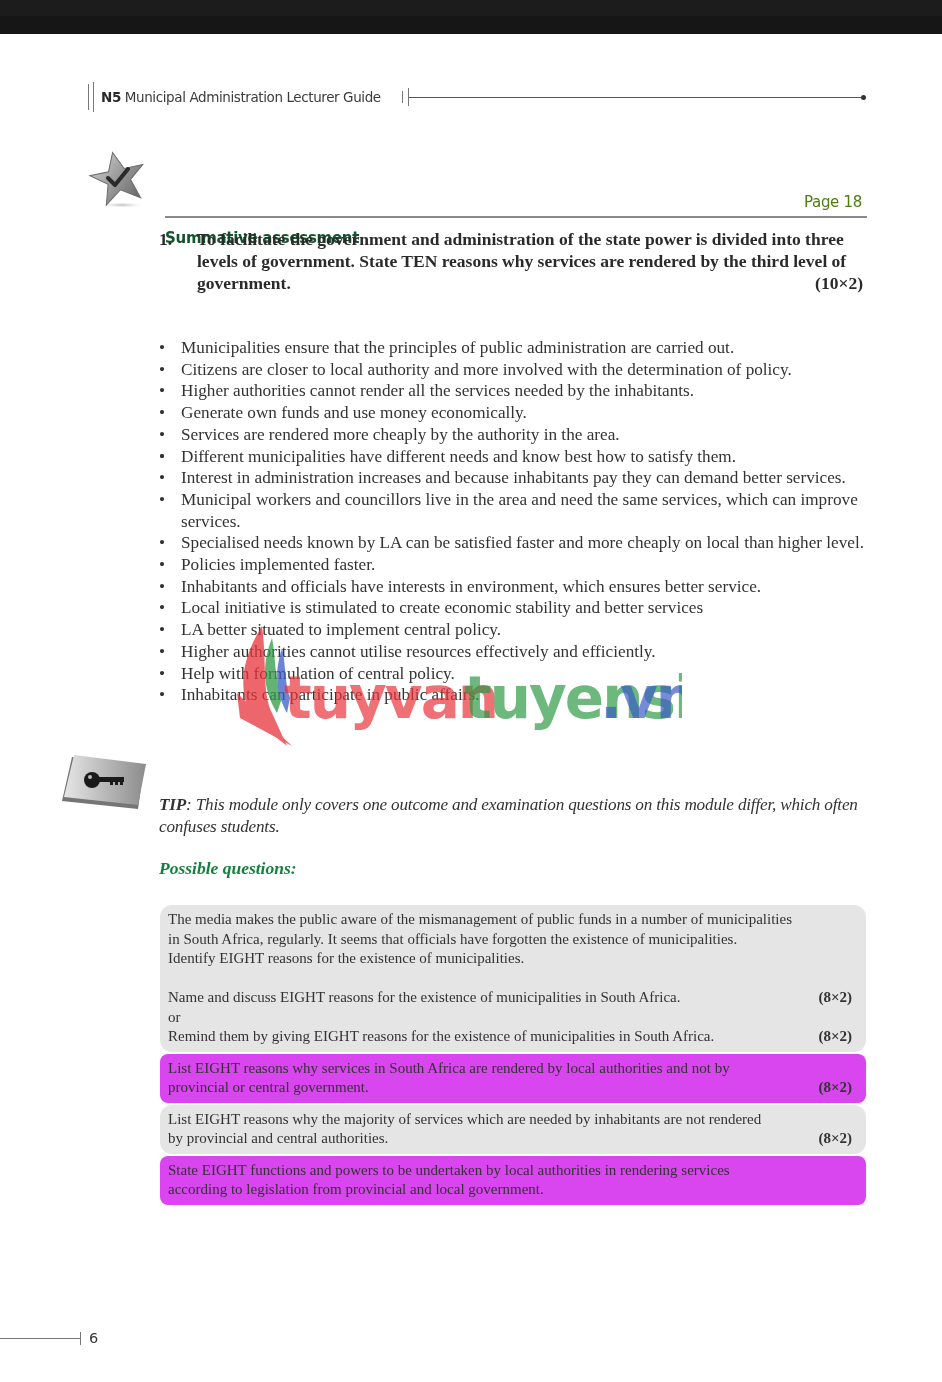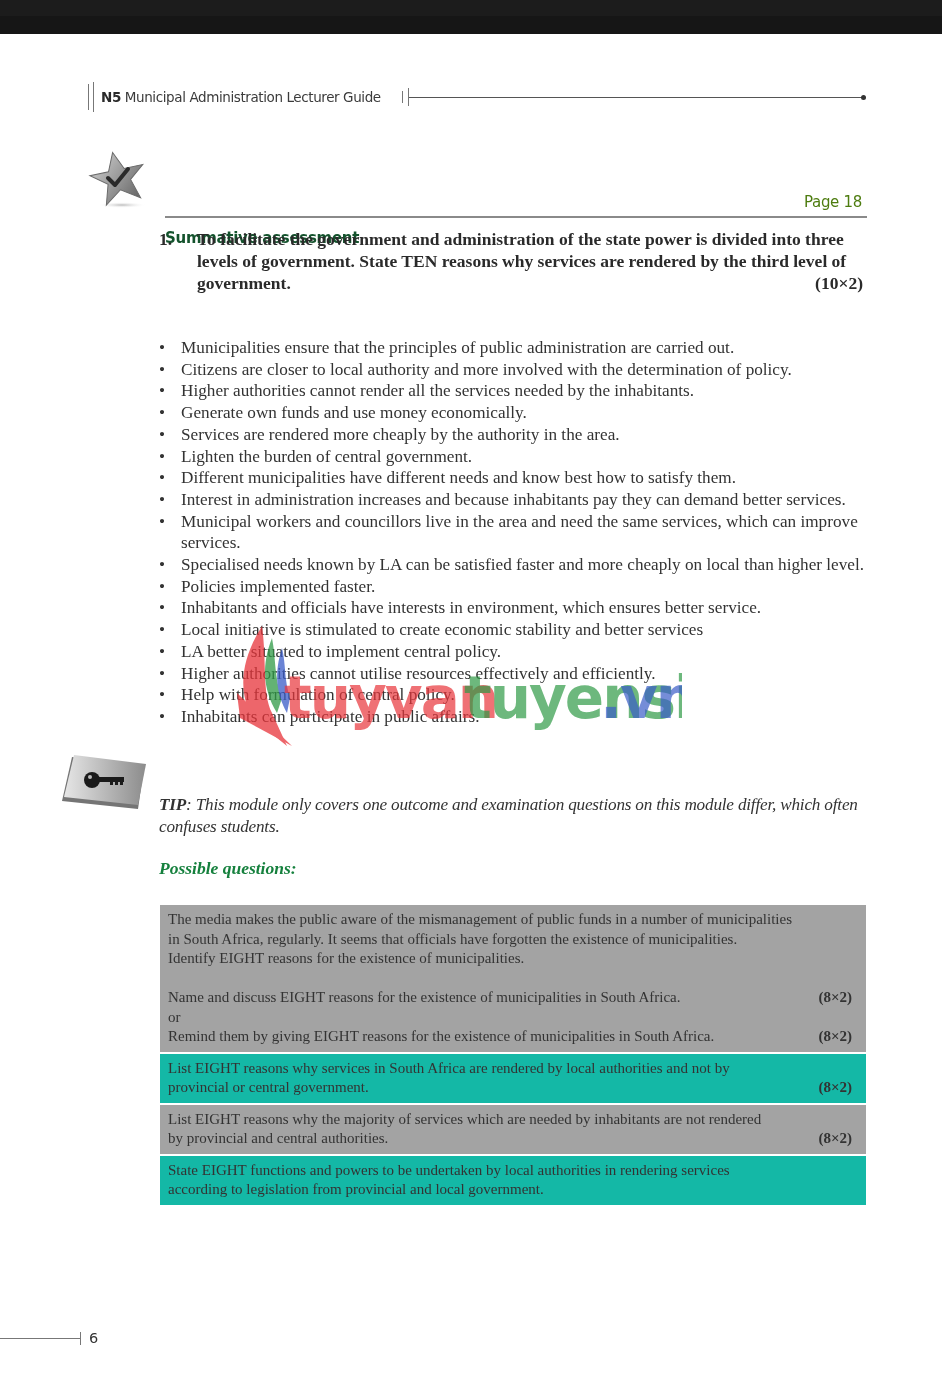--- a/index.html
+++ b/index.html
@@ -44,22 +44,22 @@
     .key-icon { position: absolute; left: 58px; top: 755px; width: 92px; height: 56px; }
 
     .tip { position: absolute; left: 159px; top: 794px; width: 710px; font-size: 17.2px; line-height: 22px;
       font-style: italic; color: #333; letter-spacing: -0.2px; }
     .tip .tip-label { font-weight: bold; font-family: Liberation Serif, serif; }
 
     .possible { position: absolute; left: 159px; top: 858px; font-size: 17.5px; font-weight: bold; font-style: italic; color: #15803d; }
 
     .q-table { position: absolute; left: 160px; top: 905px; width: 706px; font-size: 15px; line-height: 19.5px; color: #333; }
     .q-row { position: relative; padding: 5px 60px 5px 8px; margin-bottom: 2px; }
-    .q-row.dark { background: #a3a3a3; }
-    .q-row.light { background: #14b8a6; }
+    .q-row.dark { background: #e5e5e5; border-radius: 12px; }
+    .q-row.light { background: #d946ef; border-radius: 8px; }
     .q-row .mk { position: absolute; right: 14px; font-weight: bold; }
     .q-row p { min-height: 19.5px; }
 
     .watermark { position: absolute; left: 232px; top: 618px; width: 450px; height: 130px; pointer-events: none; }
 
     .footer { position: absolute; left: 0; top: 1328px; width: 120px; height: 24px; }
     .footer .rule { position: absolute; left: 0; top: 10px; width: 80px; height: 1px; background: #777; }
     .footer .tick { position: absolute; left: 80px; top: 4px; width: 1px; height: 13px; background: #777; }
     .footer .pg { position: absolute; left: 89px; top: 2px; font-family: "DejaVu Sans", sans-serif; font-size: 14.5px; color: #333; }
   </style>
@@ -107,21 +107,21 @@
   <span class="text">To facilitate the government and administration of the state power is divided into three levels of government. State TEN reasons why services are rendered by the third level of government.</span>
   <span class="marks">(10×2)</span>
 </div>
 
 <ul class="bullets">
   <li><span class="bullet">•</span><span>Municipalities ensure that the principles of public administration are carried out.</span></li>
   <li><span class="bullet">•</span><span>Citizens are closer to local authority and more involved with the determination of policy.</span></li>
   <li><span class="bullet">•</span><span>Higher authorities cannot render all the services needed by the inhabitants.</span></li>
   <li><span class="bullet">•</span><span>Generate own funds and use money economically.</span></li>
   <li><span class="bullet">•</span><span>Services are rendered more cheaply by the authority in the area.</span></li>
-  <li><span class="bullet">•</span><span>Lighten the burden of central government.</span></li>
+  <li><span class="bullet">•</span></li>
   <li><span class="bullet">•</span><span>Different municipalities have different needs and know best how to satisfy them.</span></li>
   <li><span class="bullet">•</span><span>Interest in administration increases and because inhabitants pay they can demand better services.</span></li>
   <li><span class="bullet">•</span><span>Municipal workers and councillors live in the area and need the same services, which can improve services.</span></li>
   <li><span class="bullet">•</span><span>Specialised needs known by LA can be satisfied faster and more cheaply on local than higher level.</span></li>
   <li><span class="bullet">•</span><span>Policies implemented faster.</span></li>
   <li><span class="bullet">•</span><span>Inhabitants and officials have interests in environment, which ensures better service.</span></li>
   <li><span class="bullet">•</span><span>Local initiative is stimulated to create economic stability and better services</span></li>
   <li><span class="bullet">•</span><span>LA better situated to implement central policy.</span></li>
   <li><span class="bullet">•</span><span>Higher authorities cannot utilise resources effectively and efficiently.</span></li>
   <li><span class="bullet">•</span><span>Help with formulation of central policy.</span></li>

